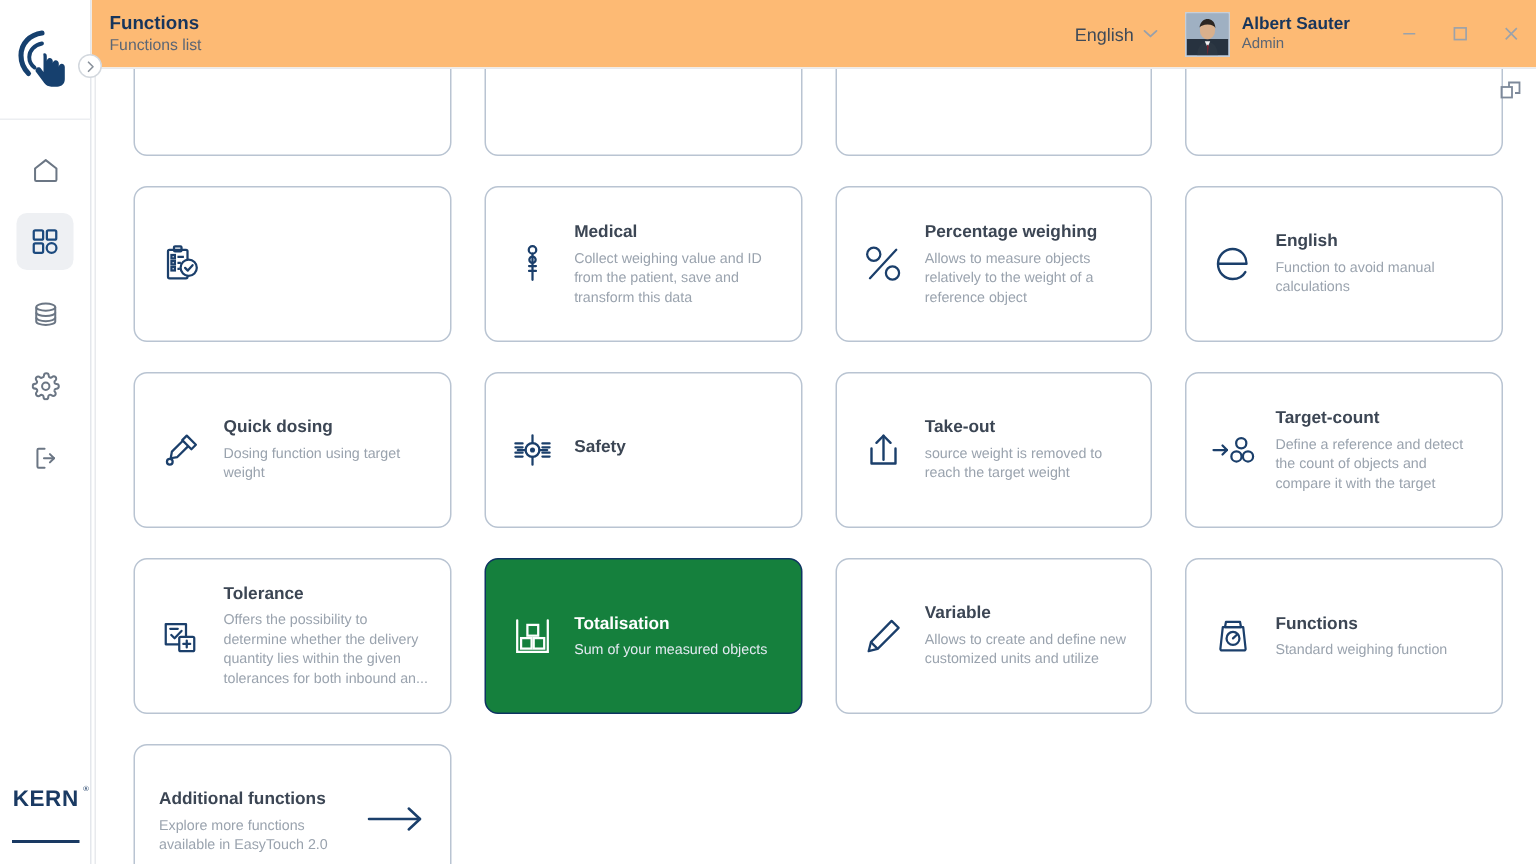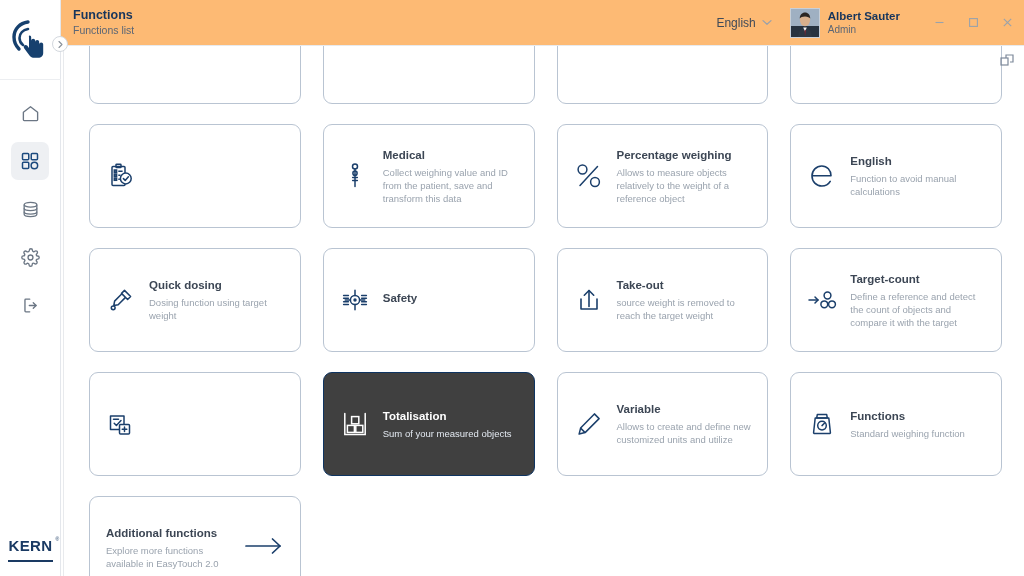--- a/index.html
+++ b/index.html
@@ -69,21 +69,21 @@
     width: 61px;
     display: flex; justify-content: center;
   }
   .kern-logo {
     font-family: "Liberation Sans", sans-serif;
     font-weight: 700;
     font-size: 15px;
     letter-spacing: 0.4px;
     color: #1a3a63;
     border-bottom: 2.5px solid #1a3a63;
-    padding-bottom: 6px;
+    padding-bottom: 19px;
     position: relative;
   }
   .kern-logo .tm {
     position: absolute;
     right: -7px; top: -1px;
     font-size: 5px;
     font-weight: 400;
     border: none;
   }
 
@@ -195,21 +195,21 @@
     height: 104px;
     border: 1px solid #b9c4d2;
     border-radius: 9px;
     background: #ffffff;
     display: flex;
     align-items: center;
     padding: 0 12px 0 14px;
     gap: 11px;
   }
   .card.selected {
-    background: #404040;
+    background: #15803d;
     border-color: #0e3461;
   }
   .card-icon {
     flex: 0 0 34px;
     width: 34px; height: 34px;
     display: flex; align-items: center; justify-content: center;
     color: #1b3f6b;
   }
   .card.selected .card-icon { color: #ffffff; }
   .card-body { min-width: 0; }
@@ -499,20 +499,24 @@
           <div class="card">
             <div class="card-icon">
               <svg width="30" height="30" viewBox="0 0 30 30" fill="none" stroke="currentColor" stroke-width="1.5" stroke-linecap="round" stroke-linejoin="round">
                 <path d="M4.5 7 h13.5 v13.5 h-13.5 z"></path>
                 <path d="M7.5 10.2 h5"></path>
                 <path d="M8.2 14.3 L10.4 16.5 L15 11.6"></path>
                 <rect x="13.5" y="15.5" width="10" height="9.6" rx="1" fill="#fff" stroke="currentColor"></rect>
                 <path d="M18.5 18 v4.6 M16.2 20.3 h4.6"></path>
               </svg>
             </div>
+            <div class="card-body">
+              <div class="card-title">Tolerance</div>
+              <div class="card-desc">Offers the possibility to determine whether the delivery quantity lies within the given tolerances for both inbound an...</div>
+            </div>
           </div>
 
           <div class="card selected">
             <div class="card-icon">
               <svg width="30" height="30" viewBox="0 0 30 30" fill="none" stroke="currentColor" stroke-width="1.5">
                 <path d="M4.8 4.5 V25.5 H25.2 V4.5" stroke-linecap="round"></path>
                 <rect x="11.6" y="7.6" width="7.2" height="7.2"></rect>
                 <rect x="7.4" y="16.4" width="7" height="7"></rect>
                 <rect x="15.8" y="16.4" width="7" height="7"></rect>
               </svg>

